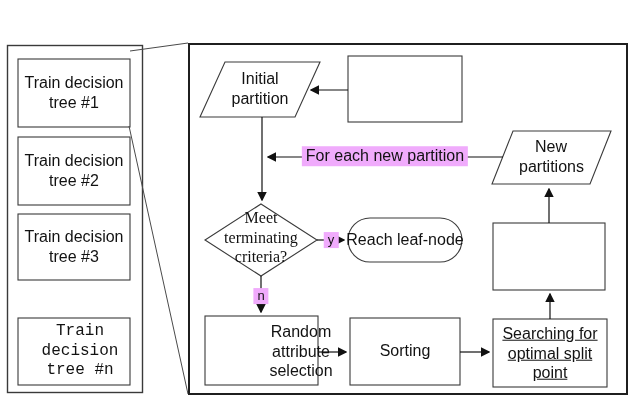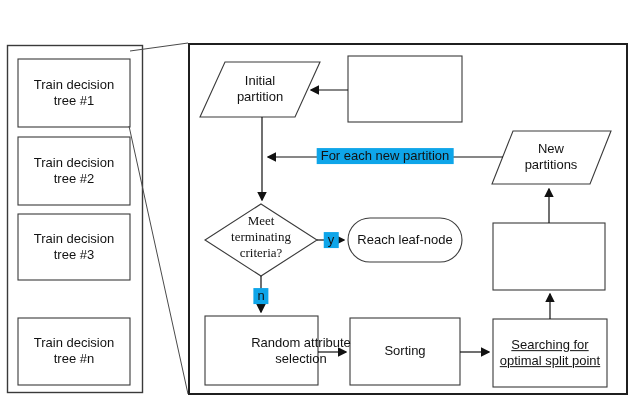--- a/index.html
+++ b/index.html
@@ -3,25 +3,25 @@
 <meta charset="utf-8">
 <style>
   html,body { margin:0; padding:0; background:#ffffff; }
   .stage {
     position:relative; width:630px; height:412px; background:#ffffff;
     font-family:"Liberation Sans", sans-serif; color:#111; overflow:hidden;
   }
   .stage svg { position:absolute; left:0; top:0; }
   .lbl {
     position:absolute; transform:translate(-50%,-50%);
-    text-align:center; font-size:13px; line-height:1.22; color:#121212;
+    text-align:center; font-size:16px; line-height:1.22; color:#121212;
     white-space:normal; word-spacing:normal;
   }
   .nowrap { white-space:nowrap; }
-  .onLine { background:#0ea5e9; padding:0 4px; }
+  .onLine { background:#f0abfc; padding:0 4px; }
   .yn { font-size:13px; }
 </style>
 </head>
 <body>
 
 <div class="stage">
 
   <svg width="630" height="412" viewBox="0 0 630 412">
     <defs>
       <marker id="ah" viewBox="0 0 10 10" refX="8.5" refY="5" markerWidth="8" markerHeight="8" orient="auto">
@@ -67,21 +67,21 @@
       <line x1="318" y1="352" x2="346" y2="352" marker-end="url(#ah)"></line>
       <line x1="460" y1="352" x2="489" y2="352" marker-end="url(#ah)"></line>
       <line x1="550" y1="319" x2="550" y2="294" marker-end="url(#ah)"></line>
       <line x1="549" y1="223" x2="549" y2="189" marker-end="url(#ah)"></line>
     </g>
   </svg>
 
   <div class="lbl" style="left:74px; top:93px;  width:106px;">Train decision tree #1</div>
   <div class="lbl" style="left:74px; top:171px; width:106px;">Train decision tree #2</div>
   <div class="lbl" style="left:74px; top:247px; width:106px;">Train decision tree #3</div>
-  <div class="lbl" style="left:74px; top:351px; width:106px;">Train decision tree #n</div>
+  <div class="lbl" style="left:80px; top:351px; width:106px;font-family:Liberation Mono, monospace;">Train decision tree #n</div>
 
   <div class="lbl" style="left:260px; top:89px;  width:60px;">Initial partition</div>
   <div class="lbl" style="left:551px; top:157px; width:64px;">New partitions</div>
   <div class="lbl" style="left:261px; top:237px; width:78px;font-family:Liberation Serif, serif;">Meet terminating criteria?</div>
   <div class="lbl nowrap" style="left:405px; top:240px;">Reach leaf-node</div>
   <div class="lbl" style="left:261px; top:351px; width:102px;margin-left:40px;">Random attribute selection</div>
   <div class="lbl nowrap" style="left:405px; top:351px;">Sorting</div>
   <div class="lbl" style="left:550px; top:353px; width:108px;text-decoration:underline;">Searching for optimal split point</div>
 
   <div class="lbl nowrap onLine" style="left:385px; top:156px;">For each new partition</div>

